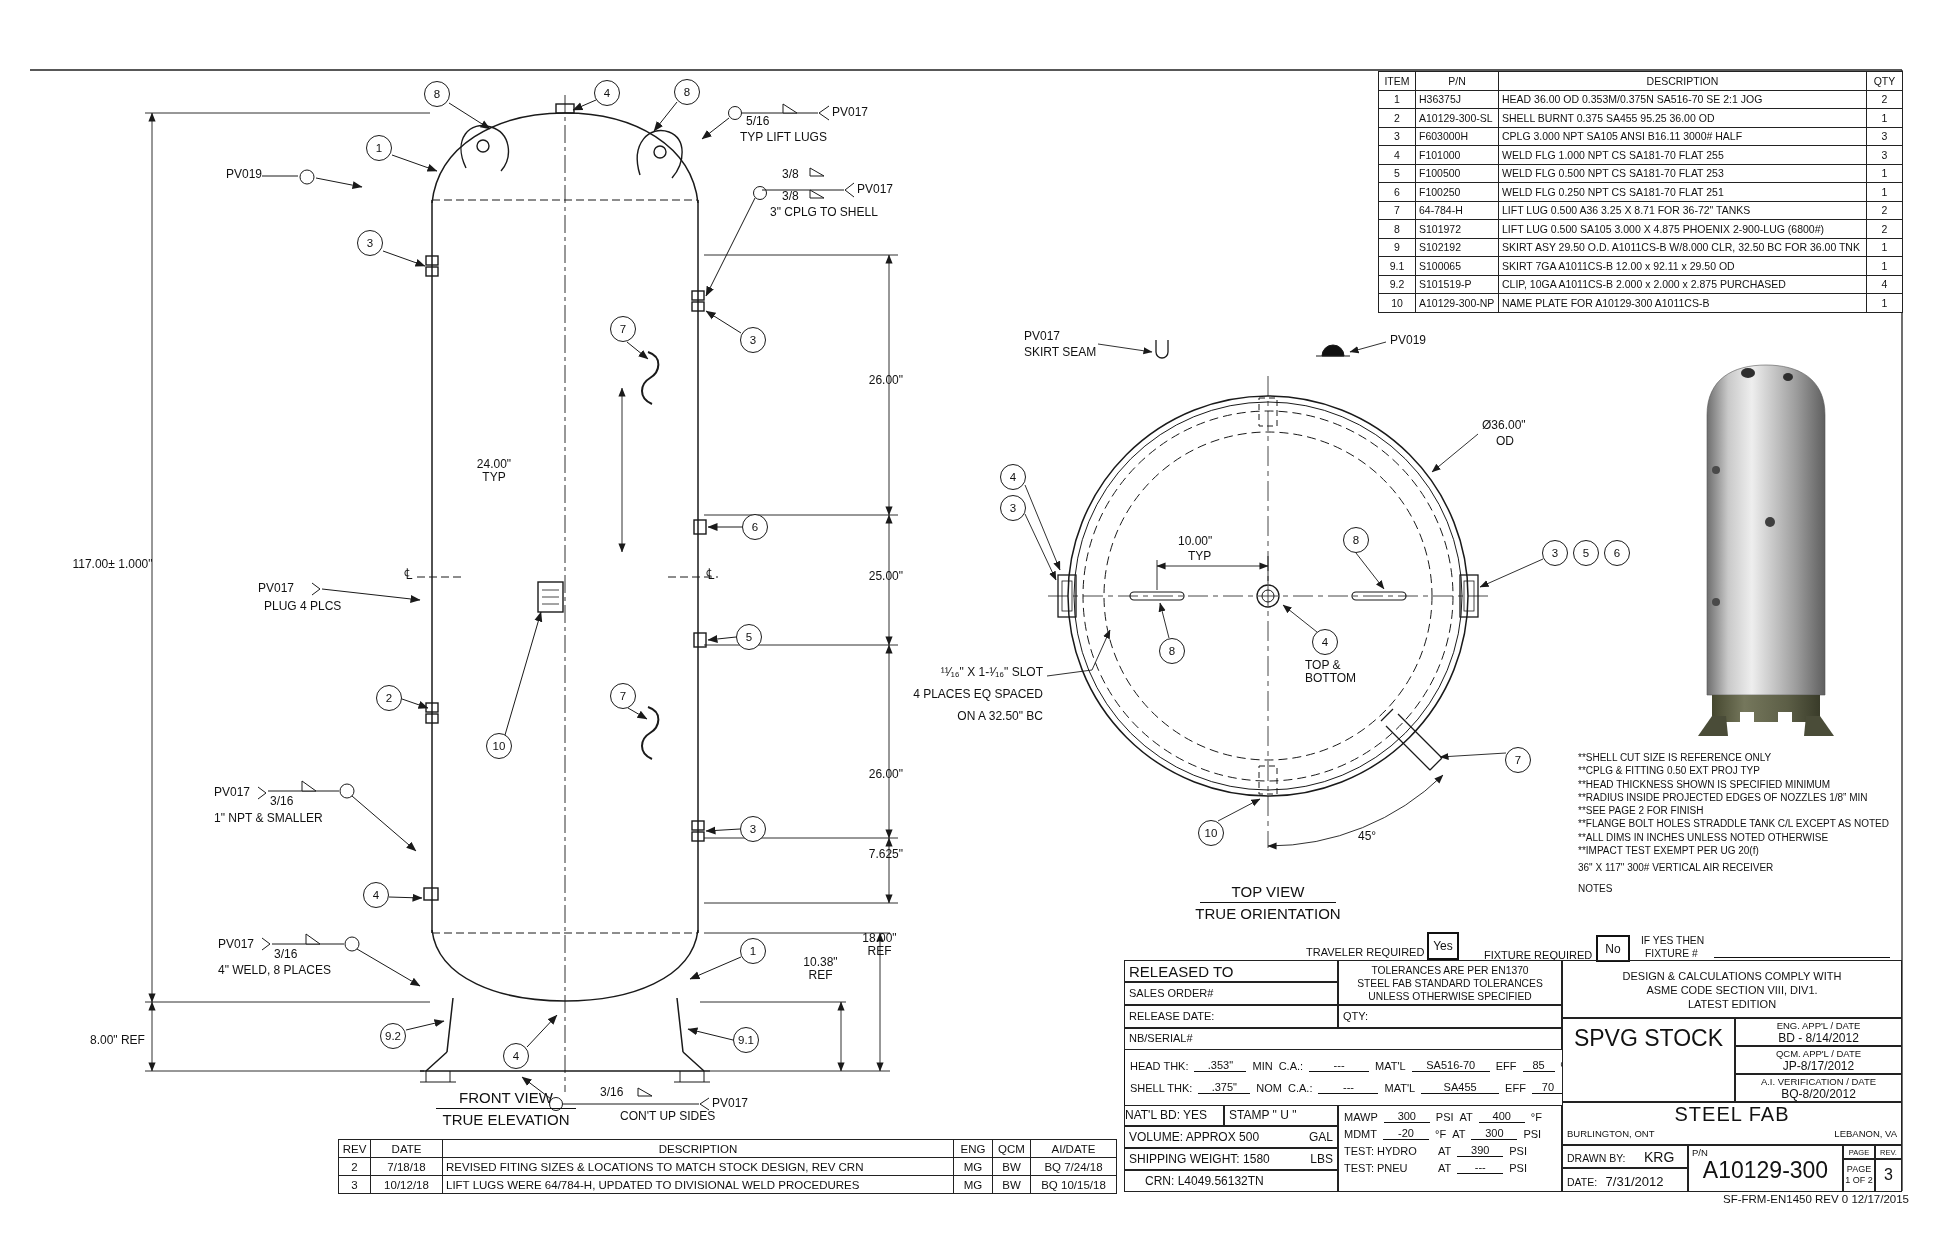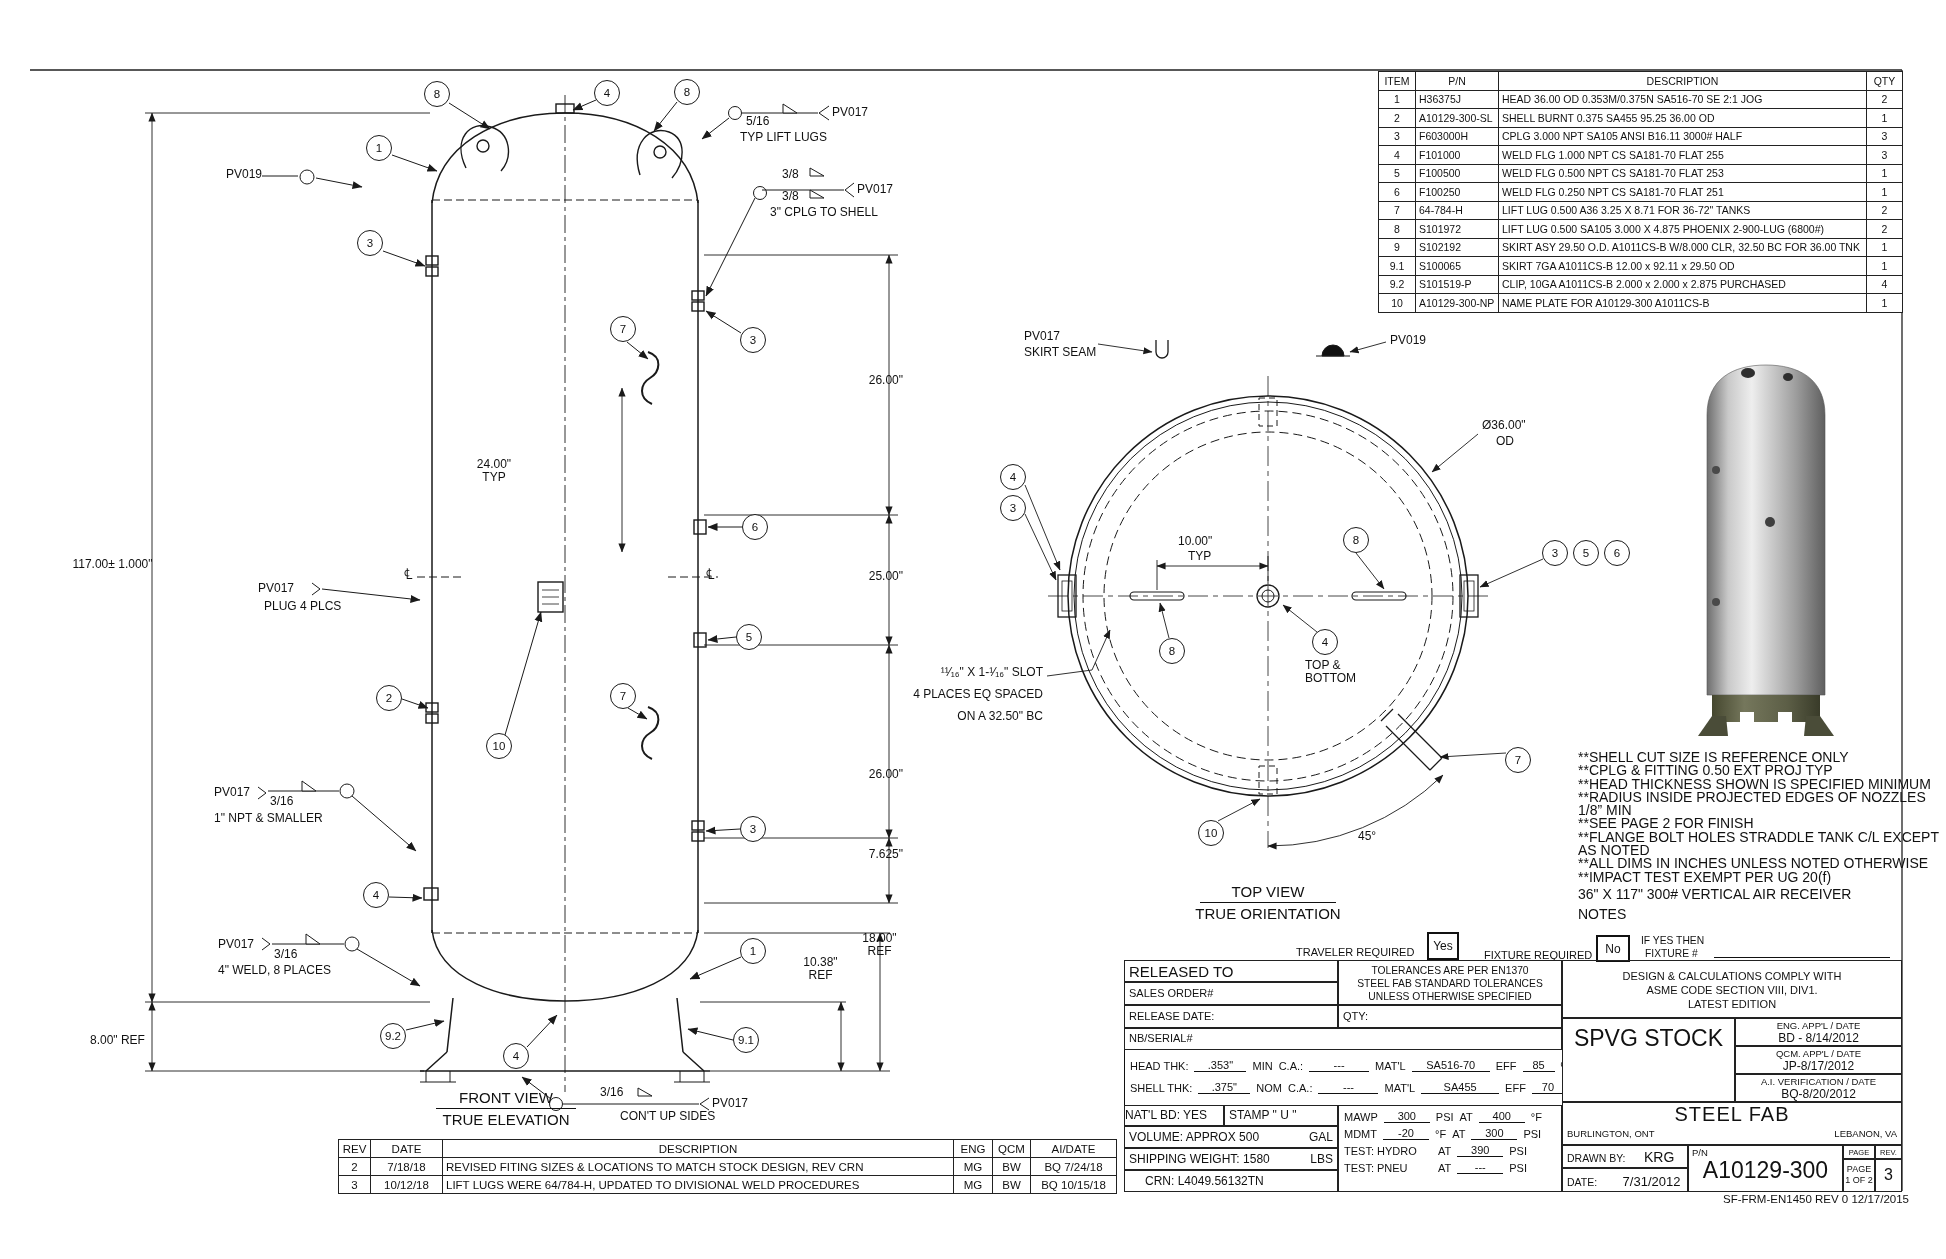--- a/index.html
+++ b/index.html
@@ -16,21 +16,21 @@
   
   table{border-collapse:collapse;position:absolute;background:#fff}
   #parts{left:1378px;top:71px;width:524px;table-layout:fixed;font-size:10.5px}
   #parts th,#parts td{border:1px solid #222;padding:0 3px;height:17.5px;overflow:hidden;white-space:nowrap}
   #parts th{font-weight:normal;text-align:center}
   
   #revs{left:338px;top:1139px;width:778px;table-layout:fixed;font-size:11.5px}
   #revs th,#revs td{border:1.2px solid #222;padding:0 3px;height:17px;overflow:hidden;white-space:nowrap;font-weight:normal}
   #revs th{text-align:center}
   
-  #notes{position:absolute;left:1578px;top:751px;font-size:14px;line-height:13.3px}
+  #notes{position:absolute;left:1578px;top:751px;font-size:10px;line-height:13.3px}
   #notes div:nth-of-type(9){margin-top:4px}
   #notes div:nth-of-type(10){margin-top:7px}
   
   #tb{position:absolute;left:1124px;top:930px;width:778px;height:262px}
   #tb .cell{position:absolute;border:1px solid #222;box-sizing:border-box;overflow:hidden}
   #tb .nob{border:none}
   #tb .t10{font-size:10.3px}.t11{font-size:11px}.t12{font-size:12px}
   .uv{display:inline-block;border-bottom:1px solid #111;text-align:center;padding:0 4px}
   .frow{display:flex;align-items:flex-end;gap:6px;font-size:11px;white-space:nowrap}
   .mainbox{position:absolute;left:0;top:30px;width:778px;height:232px;border:1.6px solid #111;box-sizing:border-box}
@@ -449,21 +449,21 @@
       <td>LIFT LUGS WERE 64/784-H, UPDATED TO DIVISIONAL WELD PROCEDURES</td>
       <td class="c">MG</td>
       <td class="c">BW</td>
       <td class="c">BQ 10/15/18</td>
     </tr>
     </tbody>
 </table>
 
 <div id="tb">
 
-  <div class="lbl t11" style="left:172px;top:16px">TRAVELER REQUIRED</div>
+  <div class="lbl t11" style="left:182px;top:16px">TRAVELER REQUIRED</div>
   <div class="ckbox" style="left:303px;top:2px;width:32px;height:28px">Yes</div>
   <div class="lbl t11" style="left:360px;top:19px">FIXTURE REQUIRED</div>
   <div class="ckbox" style="left:472px;top:5px;width:34px;height:27px">No</div>
   <div class="lbl t10" style="left:517px;top:5px">IF YES THEN</div>
   <div class="lbl t10" style="left:521px;top:18px">FIXTURE #</div>
   <div style="position:absolute;left:590px;top:27px;width:176px;height:1px;background:#111"></div>
 
   <div class="mainbox"></div>
 
   <div class="cell" style="left:0;top:30px;width:214px;height:22px;font-size:15px;padding:2px 4px">RELEASED TO PRODUCTION</div>
@@ -580,21 +580,21 @@
       <span>BURLINGTON, ONT</span>
       <span>LEBANON, VA</span>
     </div>
   </div>
   <div class="cell" style="left:438px;top:215px;width:126px;height:23px;padding:2px 4px">
     <span style="font-size:10.5px">DRAWN BY:</span>
     <span style="font-size:14px;margin-left:14px">KRG</span>
   </div>
   <div class="cell" style="left:438px;top:238px;width:126px;height:24px;padding:3px 4px">
     <span style="font-size:10.5px">DATE:</span>
-    <span style="font-size:13px;margin-left:21px">7/31/2012</span>
+    <span style="font-size:13px;margin-left:4px">7/31/2012</span>
   </div>
   <div class="cell" style="left:564px;top:215px;width:155px;height:47px">
     <div style="font-size:9.5px;padding:1px 3px">P/N</div>
     <div class="c" style="font-size:23px;margin-top:-2px">A10129-300</div>
   </div>
   <div class="cell c" style="left:719px;top:215px;width:32px;height:14px;font-size:7.5px;padding-top:2px">PAGE</div>
   <div class="cell c" style="left:719px;top:229px;width:32px;height:33px;font-size:9px;line-height:11px;padding-top:4px">
     <span>PAGE</span><br>
     <span>1 OF 2</span>
   </div>

